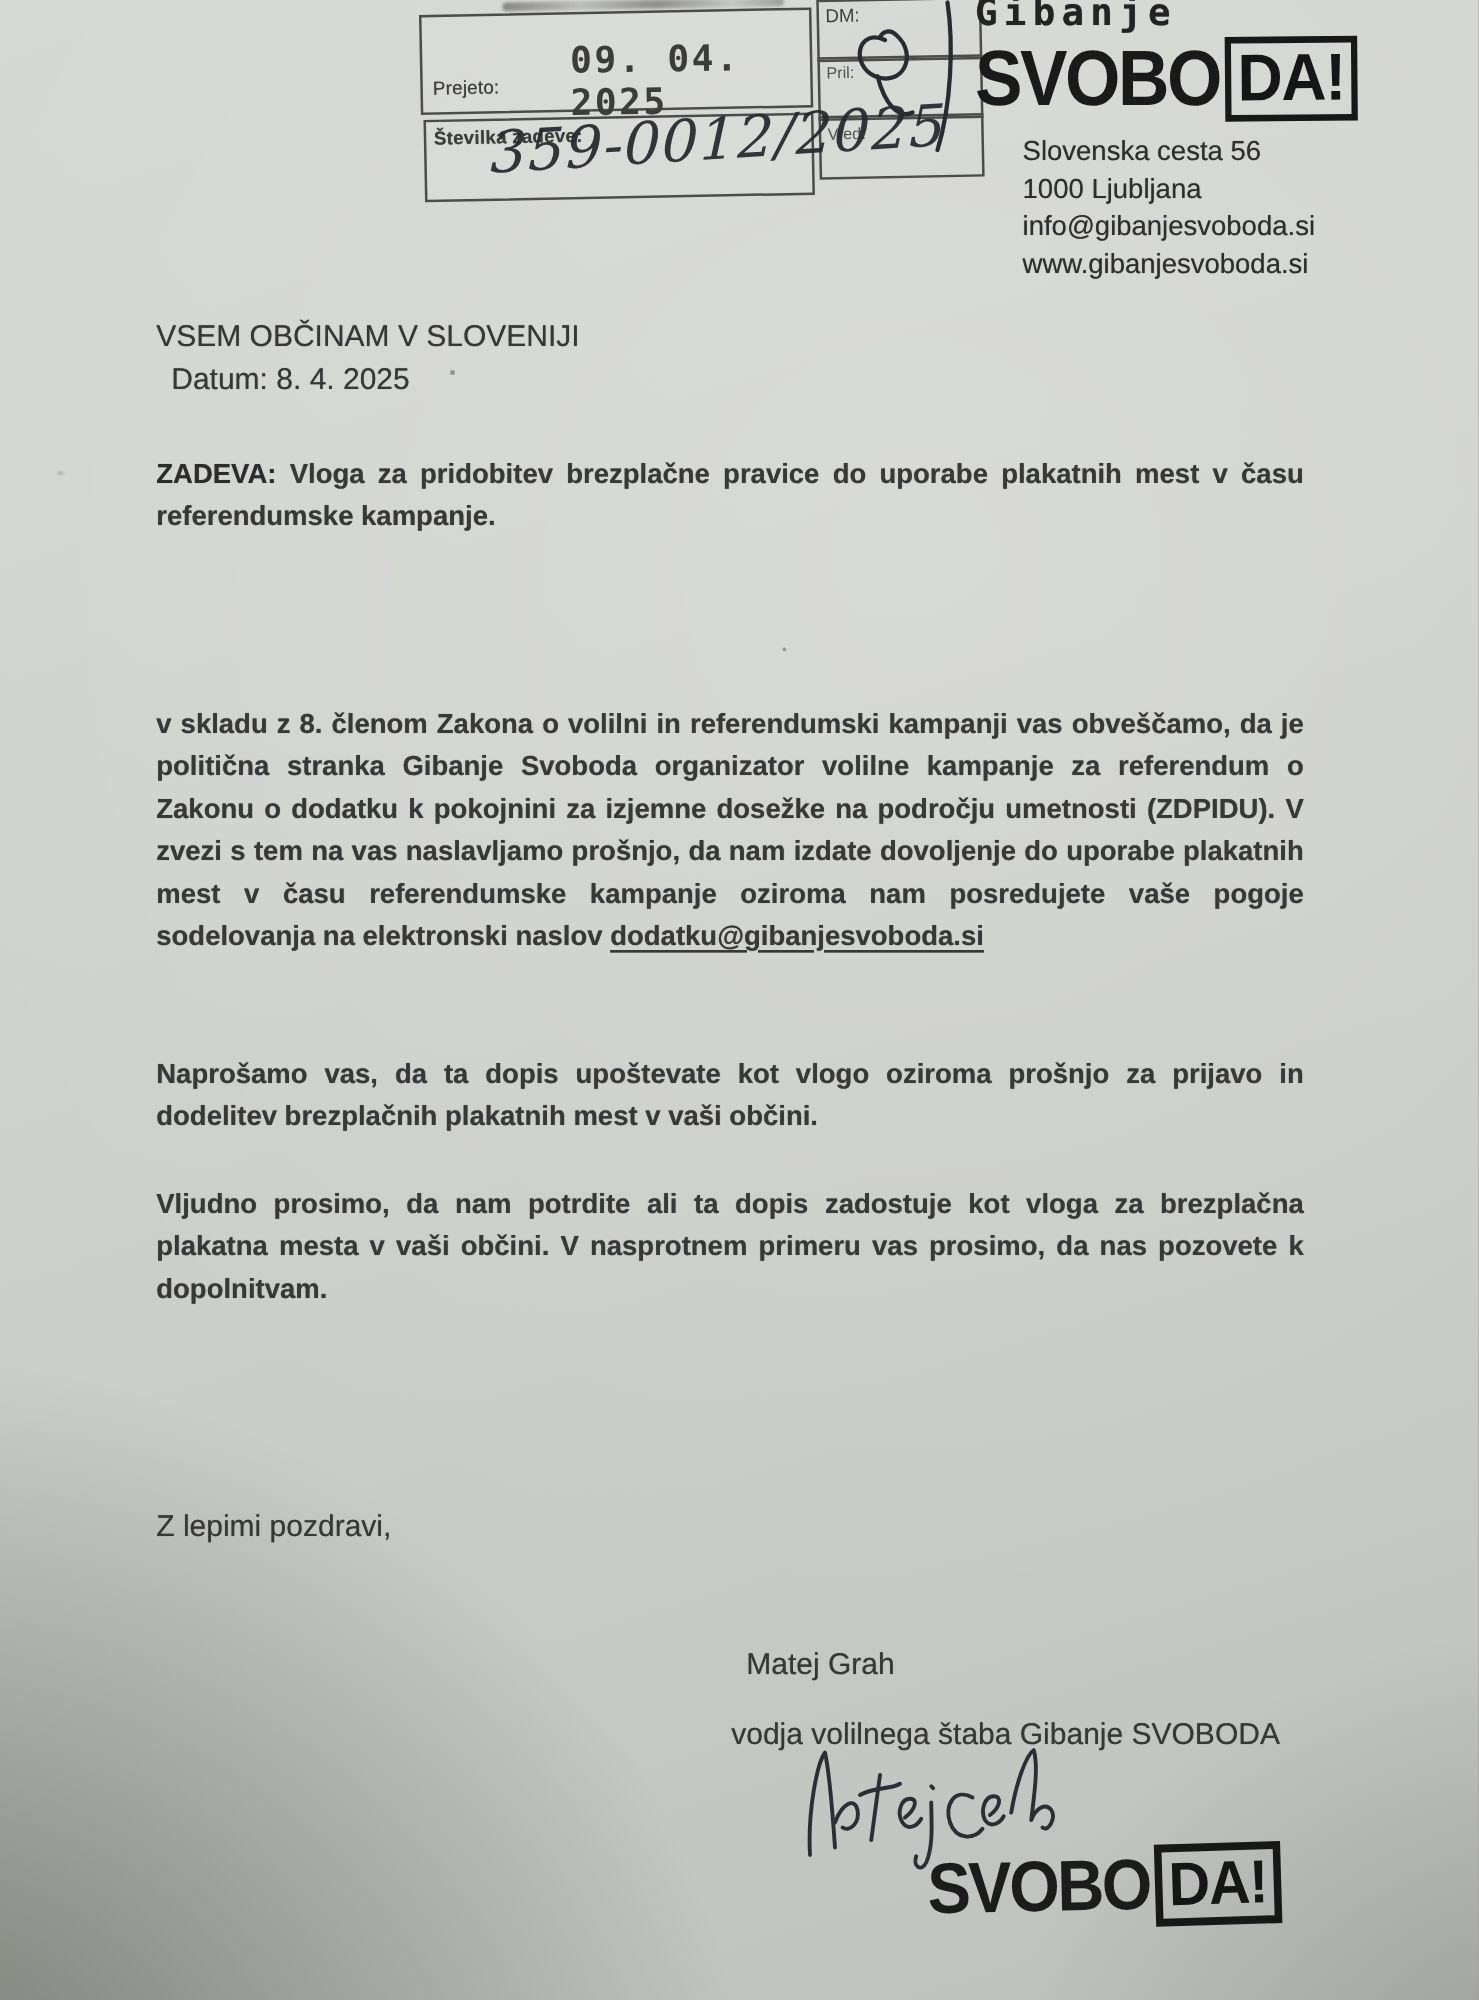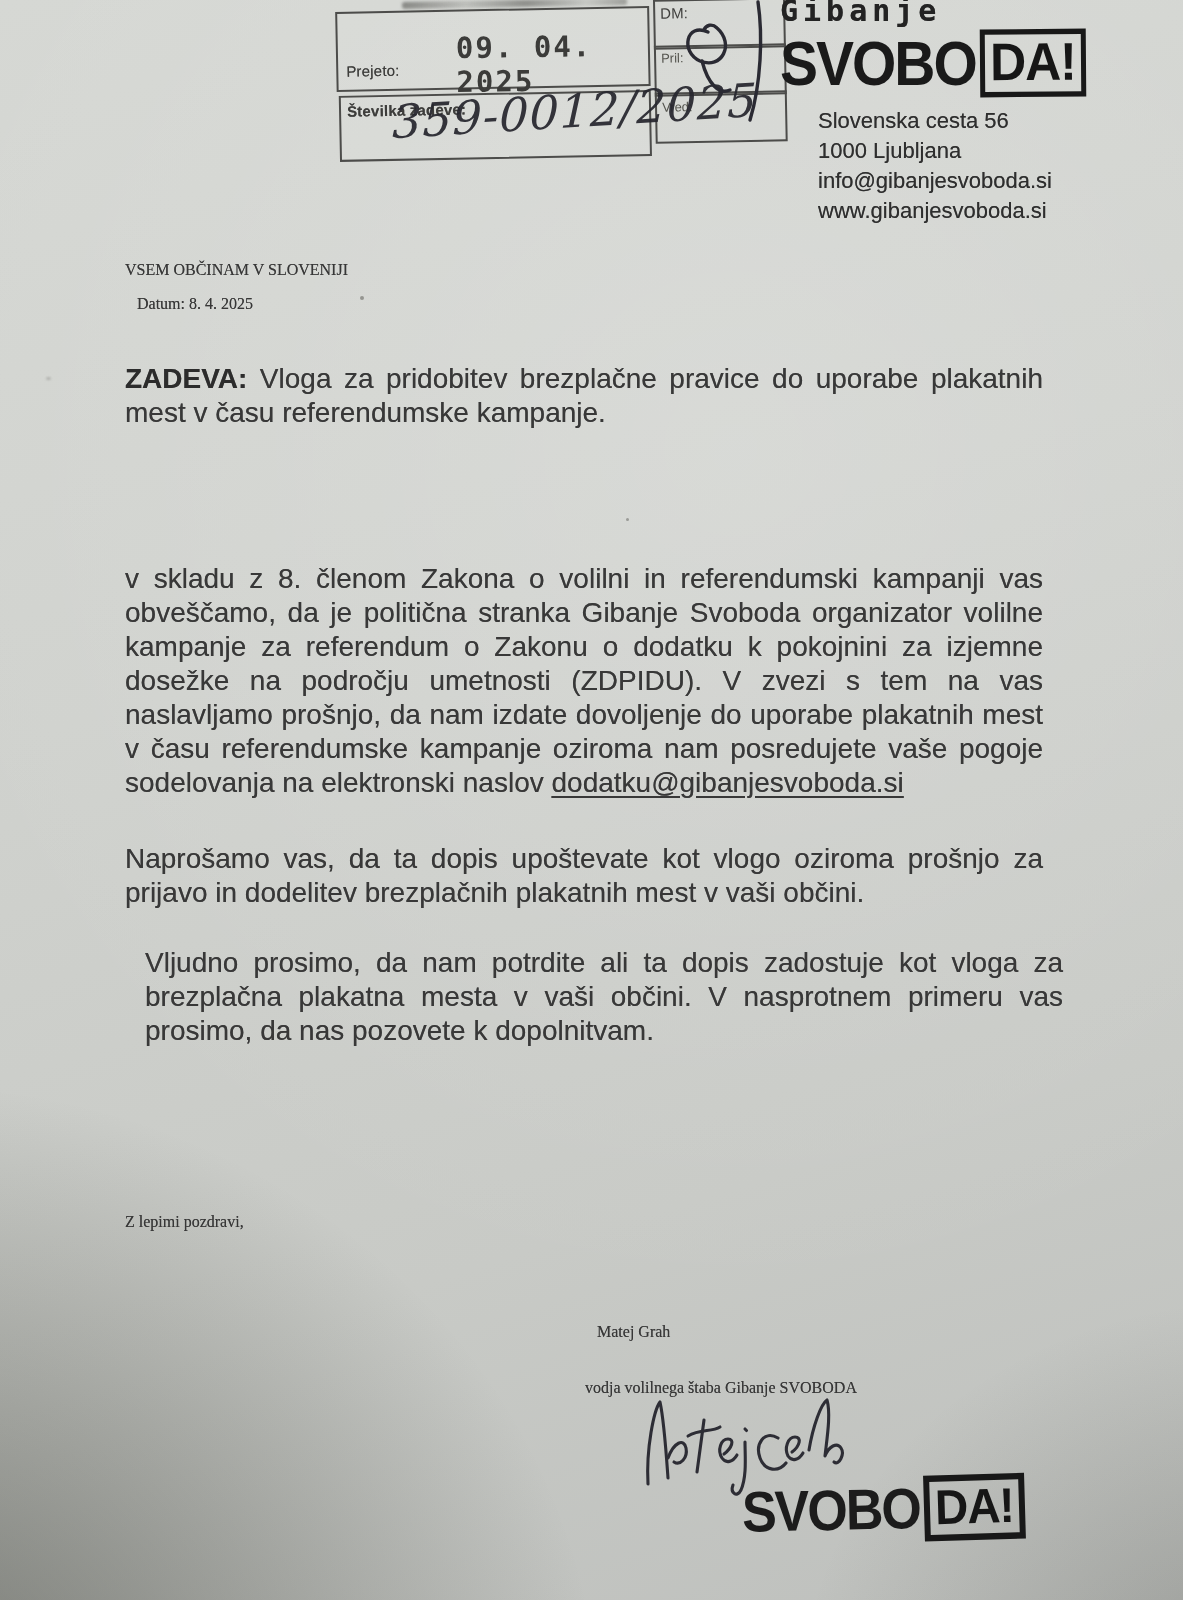--- a/index.html
+++ b/index.html
@@ -63,23 +63,23 @@
   .da-box{
     display:inline-block;margin-left:4px;
     border:5px solid #181818;padding:0 5px 2px 5px;
     font-weight:bold;font-size:50px;letter-spacing:-1px;line-height:52px;
     transform:scaleY(1.06) rotate(-.5deg);color:#161616;
   }
   .addr{right:131px;top:106px;font-size:22px;line-height:30px;color:#2e2e2e;}
   .addr div{white-space:nowrap;}
 
   
-  .textline{font-size:16px;line-height:32px;color:#373737;font-family:Liberation Serif, serif;}
+  .textline{font-size:24px;line-height:32px;color:#373737;}
   .block{left:125px;width:918px;}
-  .para{font-size:28px;line-height:34px;color:#383838;text-align:justify;margin:0;}
+  .para{font-size:22px;line-height:34px;color:#383838;text-align:justify;margin:0;font-weight:bold;}
   .para b{color:#2c2c2c;}
   .email-link{color:#383838;text-decoration:underline;text-underline-offset:4px;}
 
   
   .sig-name{left:597px;top:1316px;}
   .sig-title{left:585px;top:1372px;white-space:nowrap;}
   .sig-svg{left:640px;top:1392px;z-index:6;}
   .stamp-bottom{left:742px;top:1478px;display:flex;align-items:center;color:#1c1c1c;transform:rotate(-1.2deg);}
   .stamp-bottom .wordmark-main{font-size:52px;line-height:58px;}
   .stamp-bottom .da-box{border-width:6px;font-size:46px;line-height:48px;}
@@ -141,21 +141,21 @@
   <div class="abs block textline soft" style="top:288px;margin-left:12px;">Datum: 8. 4. 2025</div>
 
   <p class="abs block para soft" style="top:362px;"><b>ZADEVA:</b><span> Vloga za pridobitev brezplačne pravice do uporabe plakatnih mest v času referendumske kampanje.</span></p>
 
 
   <p class="abs block para soft" style="top:562px;"><span>v skladu z 8. členom Zakona o volilni in referendumski kampanji vas obveščamo, da je politična stranka Gibanje Svoboda organizator volilne kampanje za referendum o Zakonu o dodatku k pokojnini za izjemne dosežke na področju umetnosti (ZDPIDU). V zvezi s tem na vas naslavljamo prošnjo, da nam izdate dovoljenje do uporabe plakatnih mest v času referendumske kampanje oziroma nam posredujete vaše pogoje sodelovanja na elektronski naslov</span>
     <a class="email-link" href="#">dodatku@gibanjesvoboda.si</a></p>
 
   <p class="abs block para soft" style="top:842px;">Naprošamo vas, da ta dopis upoštevate kot vlogo oziroma prošnjo za prijavo in dodelitev brezplačnih plakatnih mest v vaši občini.</p>
 
-  <p class="abs block para soft" style="top:946px;margin-left:20px;">Vljudno prosimo, da nam potrdite ali ta dopis zadostuje kot vloga za brezplačna plakatna mesta v vaši občini. V nasprotnem primeru vas prosimo, da nas pozovete k dopolnitvam.</p>
+  <p class="abs block para soft" style="top:946px;">Vljudno prosimo, da nam potrdite ali ta dopis zadostuje kot vloga za brezplačna plakatna mesta v vaši občini. V nasprotnem primeru vas prosimo, da nas pozovete k dopolnitvam.</p>
 
 
   <div class="abs block textline soft" style="top:1206px;">Z lepimi pozdravi,</div>
 
   <div class="abs textline soft sig-name">Matej Grah</div>
   <div class="abs textline soft sig-title">vodja volilnega štaba Gibanje SVOBODA</div>
 
   <svg class="abs sig-svg" width="215" height="105" viewBox="0 0 215 105">
     <g fill="none" stroke="#2d2d35" stroke-width="3.1" stroke-linecap="round" stroke-linejoin="round">
       <path d="M8,92 C6,56 14,18 20,10 C24,28 26,58 28,86"></path>

